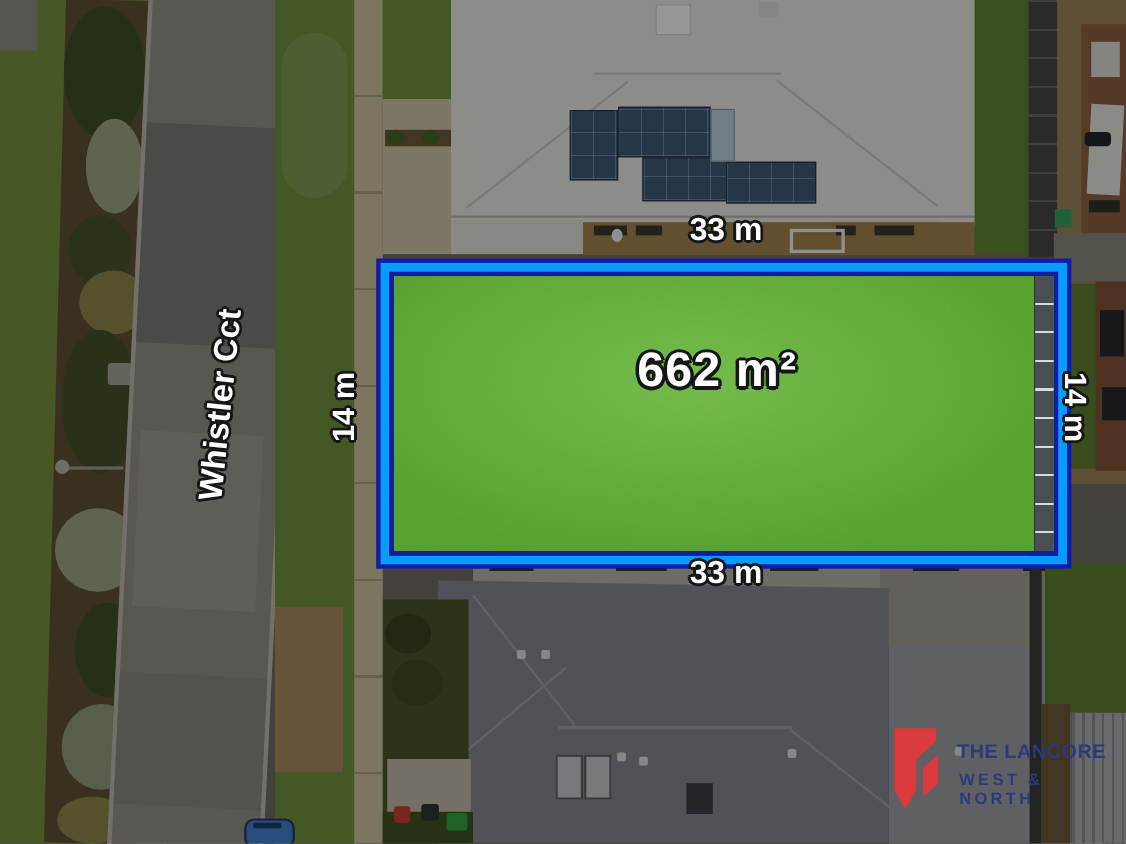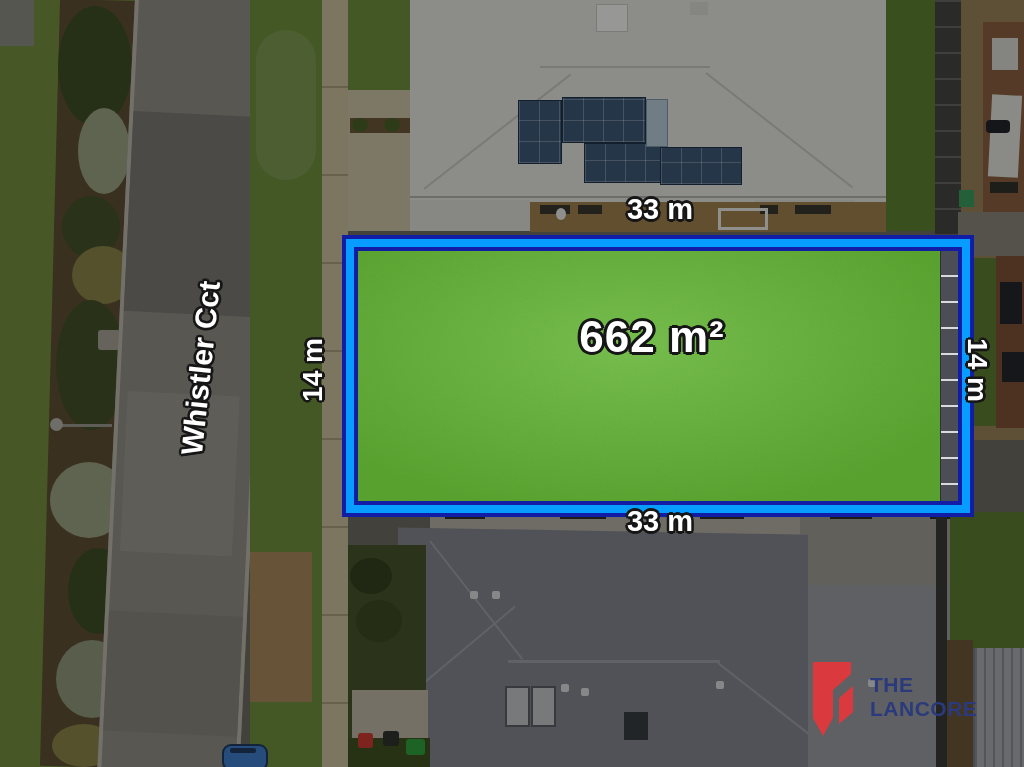--- a/index.html
+++ b/index.html
@@ -36,21 +36,21 @@
         border:1px solid #223349}
   .ridge{position:absolute;background:#c6c5c0;height:2px}
   .ridge2{position:absolute;background:#9ba0a6;height:2px}
   .vent{position:absolute;width:8px;height:8px;background:#dadcdd;border-radius:2px}
   .shed{background:#a9adb2;
         background-image:repeating-linear-gradient(90deg,rgba(0,0,0,.20) 0 2px,transparent 2px 9px)}
   .fenceH{background:#454542;
         background-image:repeating-linear-gradient(180deg,rgba(255,255,255,.18) 0 2px,transparent 2px 26px)}
   
   .brand{position:absolute;left:800px;top:656px;width:212px;height:92px}
-  .brand-name{position:absolute;left:70px;top:17px;font-weight:700;font-size:21px;letter-spacing:.5px}
+  .brand-name{position:absolute;left:70px;top:17px;font-weight:700;font-size:18px;letter-spacing:.5px}
   .brand-region{position:absolute;left:72px;top:45px;font-weight:700;font-size:15px;letter-spacing:3px}
 </style>
 </head>
 <body>
 
 <div class="scene">
 
   <div class="p" style="left:0;top:0;width:152px;height:767px;background:#748e3c"></div>
   <div class="p" style="left:0;top:0;width:34px;height:46px;background:#8c8c84"></div>
   <div class="p" style="left:50px;top:0;width:88px;height:767px;background:#5f4e33;transform:rotate(1.5deg)"></div>
@@ -186,15 +186,16 @@
   <div class="lbl rotR" style="left:927px;top:355px;width:100px;height:30px;line-height:30px;font-size:28px">14 m</div>
   <div class="lbl big" style="left:452px;top:314px;width:400px;font-size:44px;letter-spacing:1px">662 m²</div>
   <div class="lbl rotStreet" style="left:94px;top:351px;width:214px;height:34px;line-height:34px;font-size:30px">Whistler Cct</div>
 
   <div class="brand">
     <svg viewBox="0 0 50 80" width="56" height="80" style="position:absolute;left:6px;top:4px">
       <polygon points="4,2 42,2 42,14 24,30 24,58 14,76 4,58" fill="#da3a3e"></polygon>
       <polygon points="30,38 44,26 44,52 30,64" fill="#da3a3e"></polygon>
     </svg>
     <div class="brand-name" style="color:#2b3a7c">THE LANCORE</div>
+    <div class="brand-region" style="color:#2b3a7c">WEST &amp; NORTH</div>
   </div>
 
 </div>
 
 </body></html>

